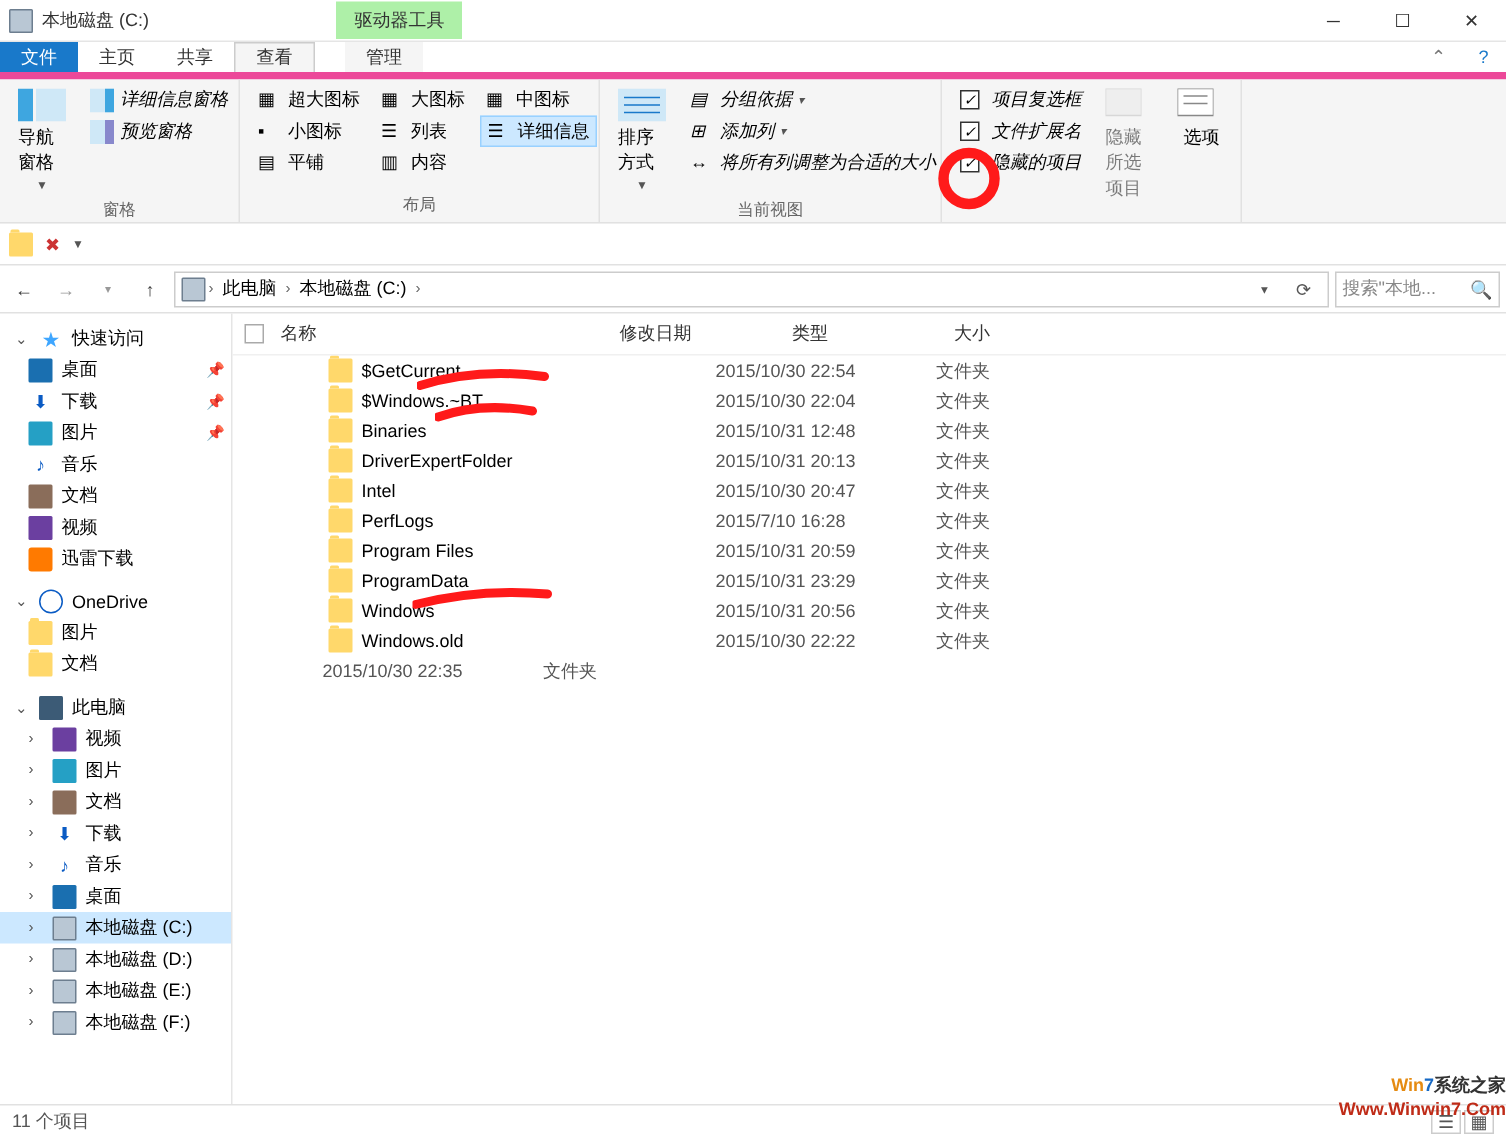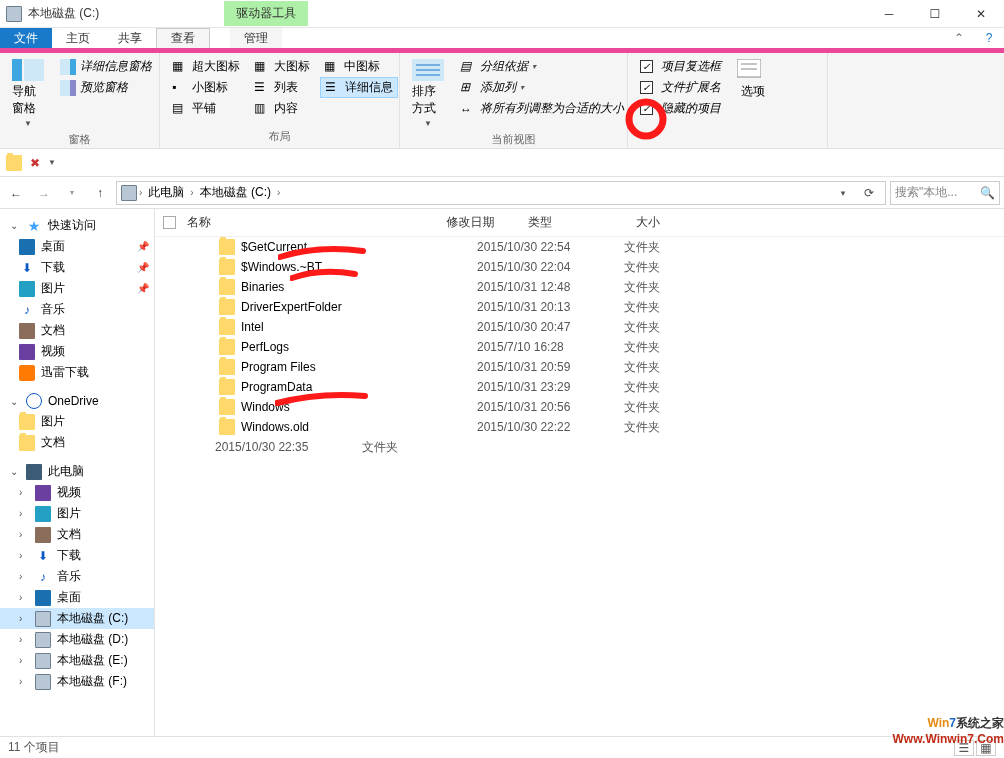--- a/index.html
+++ b/index.html
@@ -56,21 +56,21 @@
 .nav-item { display:flex; align-items:center; gap: 6px; padding: 2px 4px 2px 10px; cursor:pointer; white-space:nowrap; }
 .nav-item.child { padding-left: 19px; }
 .nav-item.sel { background:#cce8ff; }
 .nav-arrow { width:10px; font-size:10px; color:#555; }
 .nicon { width:16px; height:16px; flex-shrink:0; }
 
 .file-area { flex:1; display:flex; flex-direction:column; }
 .cols { height: 28px; display:flex; align-items:center; border-bottom: 1px solid #f0f0f0; color:#333; padding-left: 4px; }
 .col-chk { width: 24px; display:flex; justify-content:center; }
 .col-name { width: 230px; padding-left: 4px; }
-.col-date { width: 115px; text-align: center; }
+.col-date { width: 115px; }
 .col-type { width: 108px; }
 .col-size { width: 80px; }
 .file-list { flex:1; overflow:auto; }
 .file-row { height: 20px; display:flex; align-items:center; padding-left: 4px; gap: 32px; }
 .fcell-chk { width: 24px; }
 .fcell-name { width: 230px; display:flex; align-items:center; gap:6px; padding-left: 4px; }
 .fcell-date { width: 115px; color:#555; }
 .fcell-type { width: 108px; color:#555; }
 .fcell-size { width: 80px; }
 
@@ -235,20 +235,26 @@
             <span>项目复选框</span>
           </label>
         <label class="small-btn">
             <span class="chk">✓</span>
             <span>文件扩展名</span>
           </label>
         <label class="small-btn">
             <span class="chk">✓</span>
             <span>隐藏的项目</span>
           </label>
+      </div>
+      <div class="big-btn" style="opacity:.5">
+        <div class="bicon"><svg width="24" height="20">
+              <rect width="24" height="18" fill="#e8e8e8" stroke="#bbb"></rect>
+            </svg></div>
+        <span>隐藏所选项目</span>
       </div>
       <div class="big-btn">
         <div class="bicon"><svg width="24" height="20">
               <rect width="24" height="18" fill="#fff" stroke="#888"></rect>
               <line x1="4" y1="5" x2="20" y2="5" stroke="#888"></line>
               <line x1="4" y1="10" x2="20" y2="10" stroke="#888"></line>
             </svg></div>
         <span>选项</span>
       </div>
     </div>

